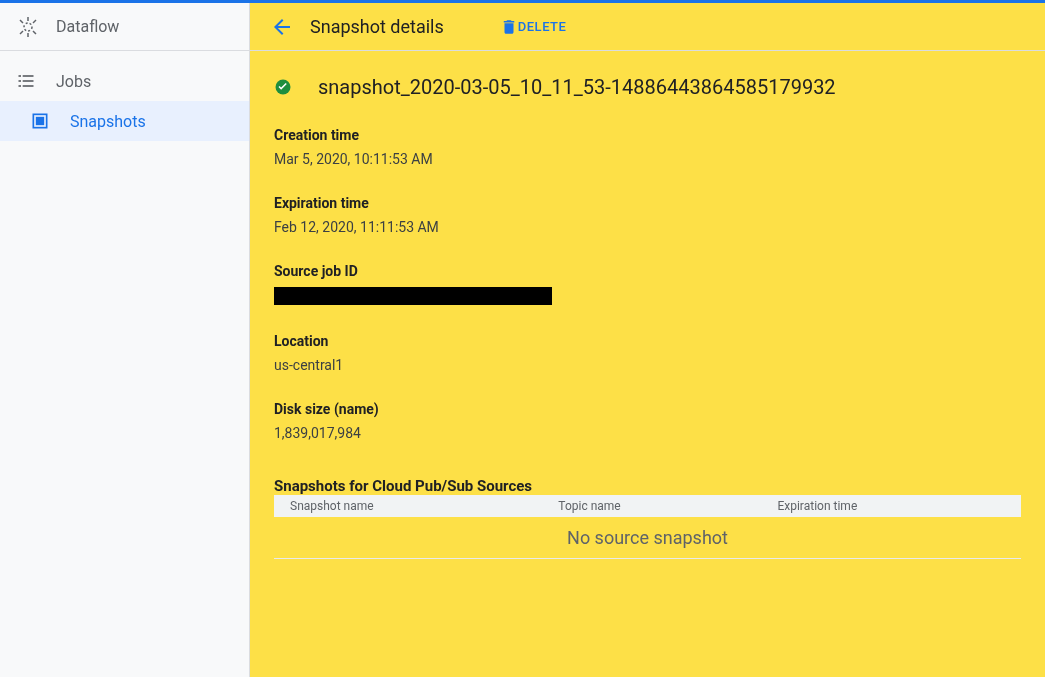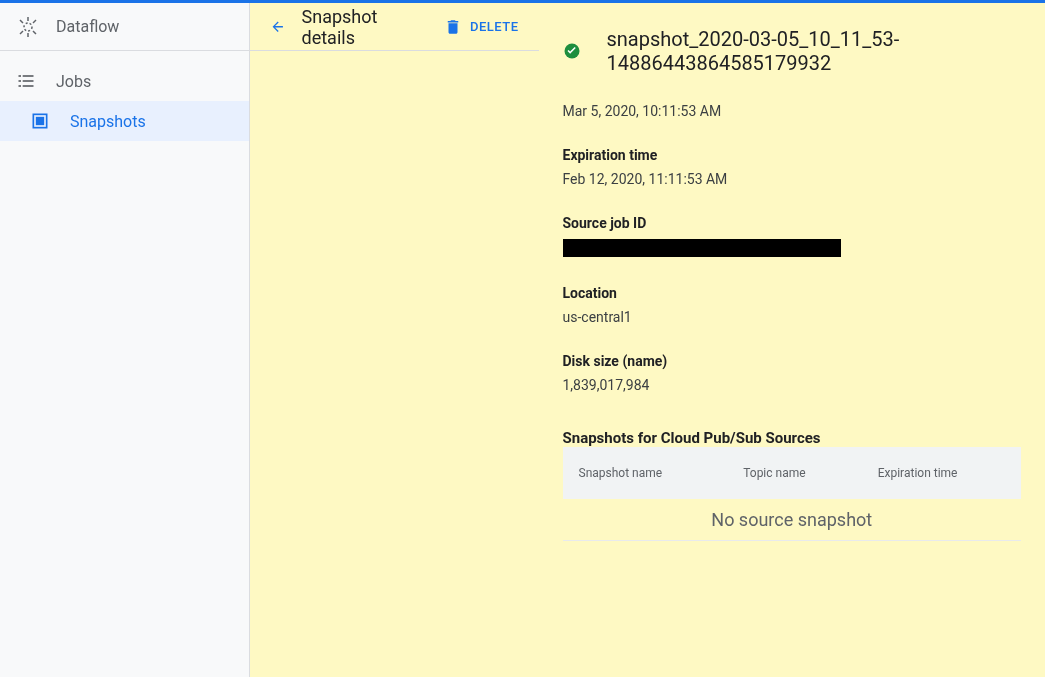--- a/index.html
+++ b/index.html
@@ -72,22 +72,22 @@
       height: 20px;
       color: #5f6368;
       flex-shrink: 0;
     }
     .nav-label {
       font-size: 16px;
     }
     .main {
       flex: 1;
       display: flex;
-      flex-direction: row;
-      background: #fef9c3;
+      flex-direction: column;
+      background: #fde047;
       overflow: auto;
     }
     .topbar {
       display: flex;
       align-items: center;
       height: 48px;
       padding: 0 20px;
       gap: 16px;
       border-bottom: 1px solid #dadce0;
     }
@@ -102,21 +102,21 @@
     }
     .page-title {
       font-size: 18px;
       font-weight: 400;
       color: #202124;
       margin-right: 40px;
     }
     .delete-btn {
       display: flex;
       align-items: center;
-      gap: 8px;
+      gap: 0;
       color: #1a73e8;
       text-transform: uppercase;
       font-size: 13px;
       font-weight: 500;
       letter-spacing: 0.5px;
       cursor: pointer;
     }
     .delete-btn svg {
       width: 18px;
       height: 18px;
@@ -166,21 +166,21 @@
     }
     .table {
       width: 100%;
       border-collapse: collapse;
     }
     .table thead tr {
       background: #f1f3f4;
     }
     .table th {
       text-align: left;
-      padding: 19px 16px;
+      padding: 4px 16px;
       font-size: 12px;
       font-weight: 400;
       color: #5f6368;
     }
     .table td {
       padding: 10px 16px;
       font-size: 18px;
       color: #5f6368;
       border-bottom: 1px solid #e8eaed;
       text-align: center;
@@ -252,20 +252,21 @@
         <span class="status-icon">
           <svg viewBox="0 0 24 24">
             <circle cx="12" cy="12" r="10" fill="#1e8e3e"></circle>
             <path d="M9.5 15.5l-3.5-3.5 1.4-1.4 2.1 2.1 6.1-6.1 1.4 1.4z" fill="#fff"></path>
           </svg>
         </span>
         <span class="snapshot-name">snapshot_2020-03-05_10_11_53-14886443864585179932</span>
       </div>
 
       <div class="field">
+        <div class="field-label">Creation time</div>
         <div class="field-value">Mar 5, 2020, 10:11:53 AM</div>
       </div>
 
       <div class="field">
         <div class="field-label">Expiration time</div>
         <div class="field-value">Feb 12, 2020, 11:11:53 AM</div>
       </div>
 
       <div class="field">
         <div class="field-label">Source job ID</div>

